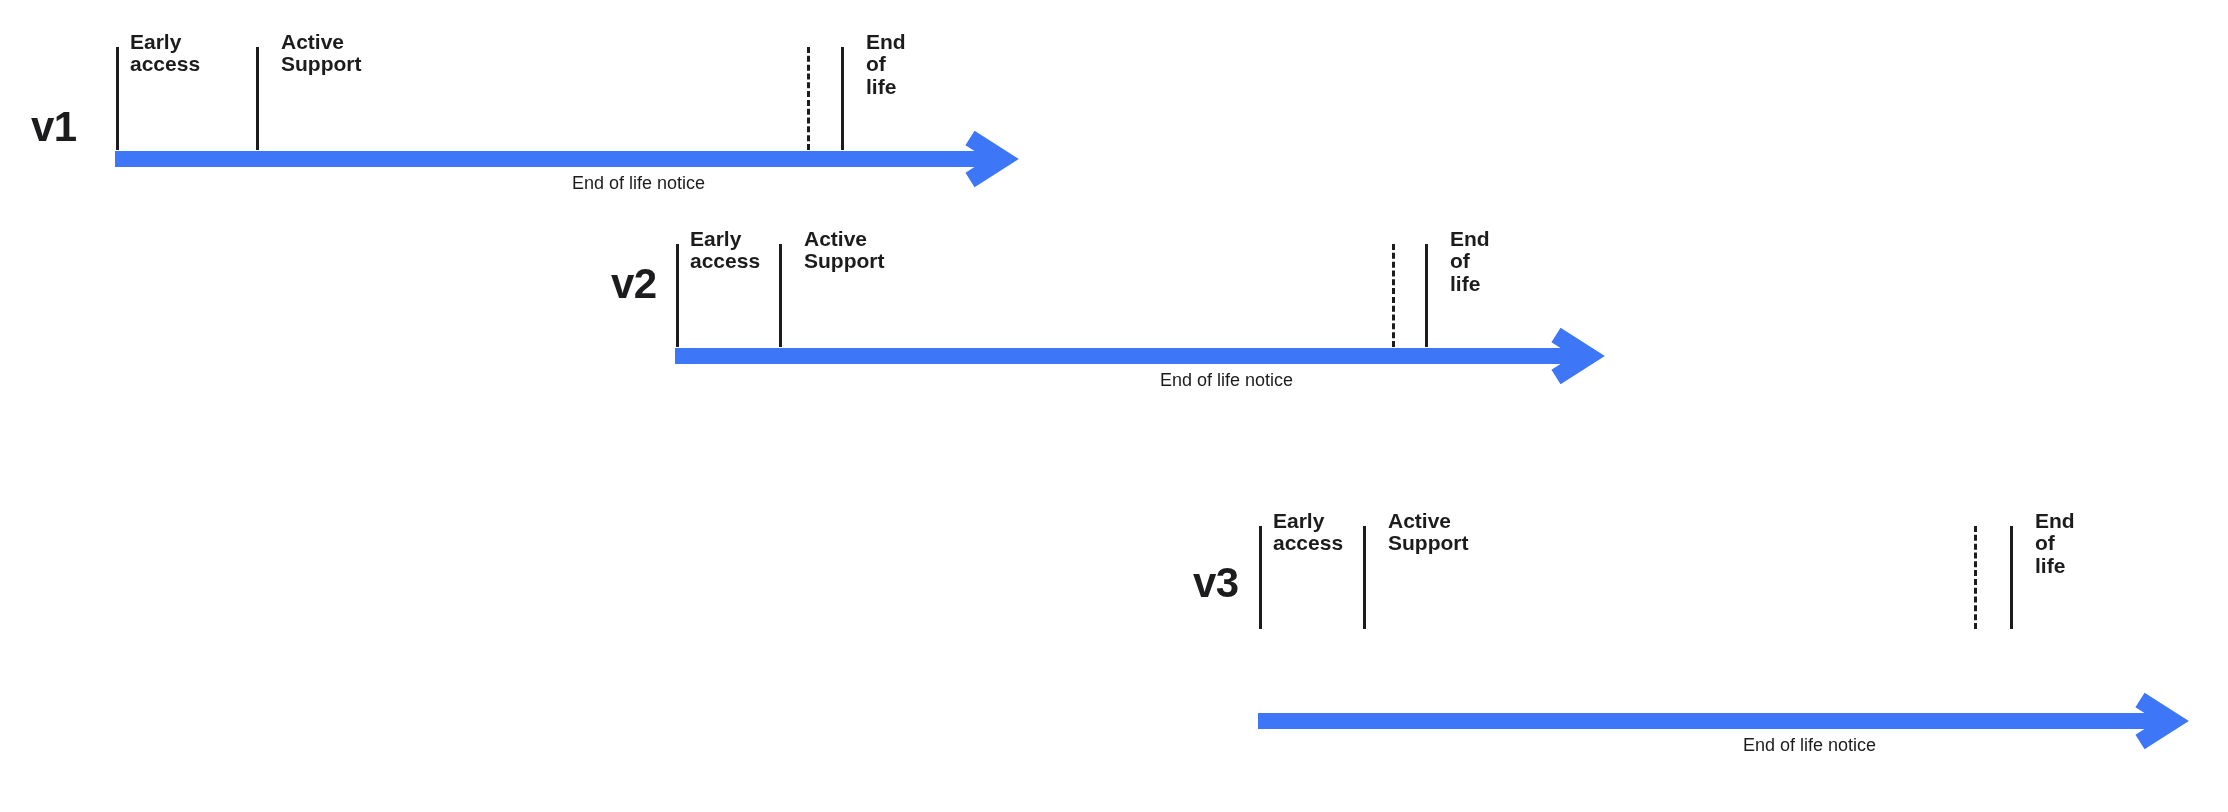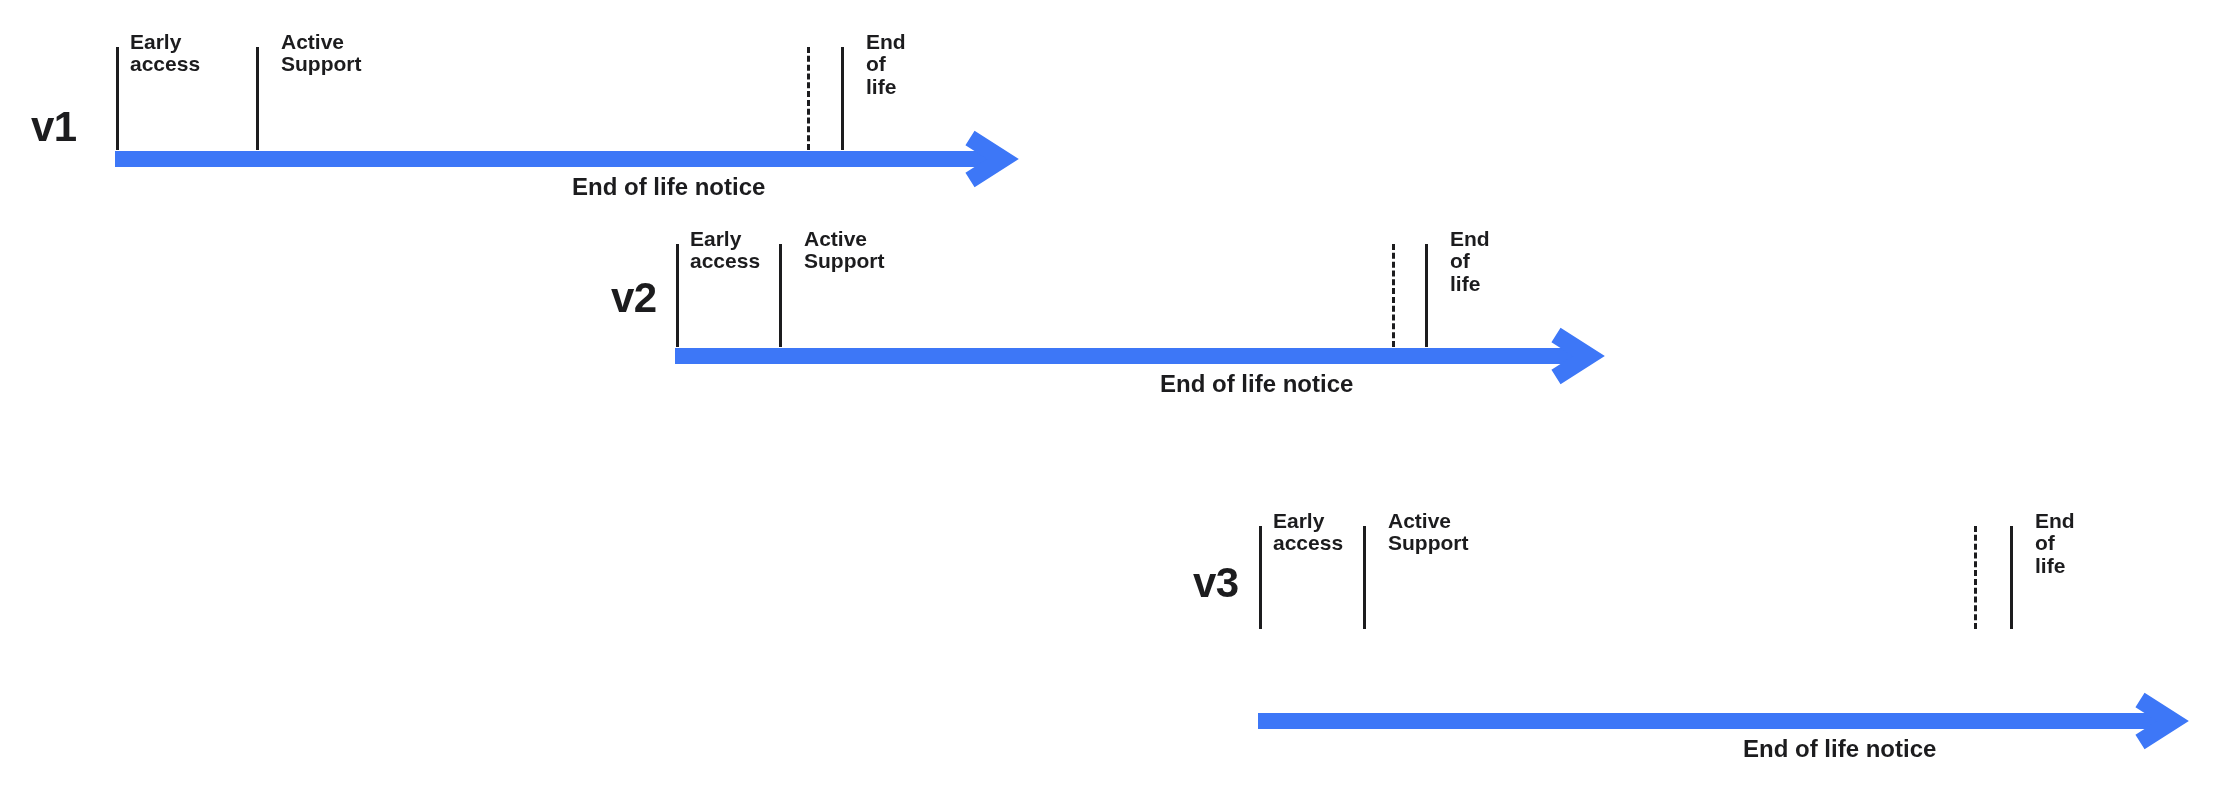--- a/index.html
+++ b/index.html
@@ -85,22 +85,22 @@
     fill: none;
     stroke: #3d77f7;
     stroke-width: 17;
     stroke-linecap: butt;
     stroke-linejoin: miter;
   }
 
   
   .notice-label {
     position: absolute;
-    font-size: 24px;
-    font-weight: 700;
+    font-size: 18px;
+    font-weight: 400;
     line-height: 1.1;
     color: #1c1c1e;
     white-space: nowrap;
   }
 </style>
 </head>
 <body>
 
 <div class="diagram">
 
@@ -127,21 +127,21 @@
 
     <svg class="arrow-head" style="left:958px; top:128px;" width="64" height="62" viewBox="0 0 64 62">
       <polyline points="12,10 45,31 12,52"></polyline>
     </svg>
 
     <div class="notice-label" style="left:572px; top:174px;">End of life notice</div>
   </div>
 
   <div class="track">
 
-    <div class="version-label" style="left:611px; top:277px;">v2</div>
+    <div class="version-label" style="left:611px; top:263px;">v2</div>
 
     <div class="tick" style="left:676px; top:244px; height:103px;"></div>
 
     <div class="phase-label" style="left:690px; top:228px; width:120px;">Early
 access</div>
 
     <div class="tick" style="left:779px; top:244px; height:103px;"></div>
 
     <div class="phase-label" style="left:804px; top:228px;">Active Support</div>
 

